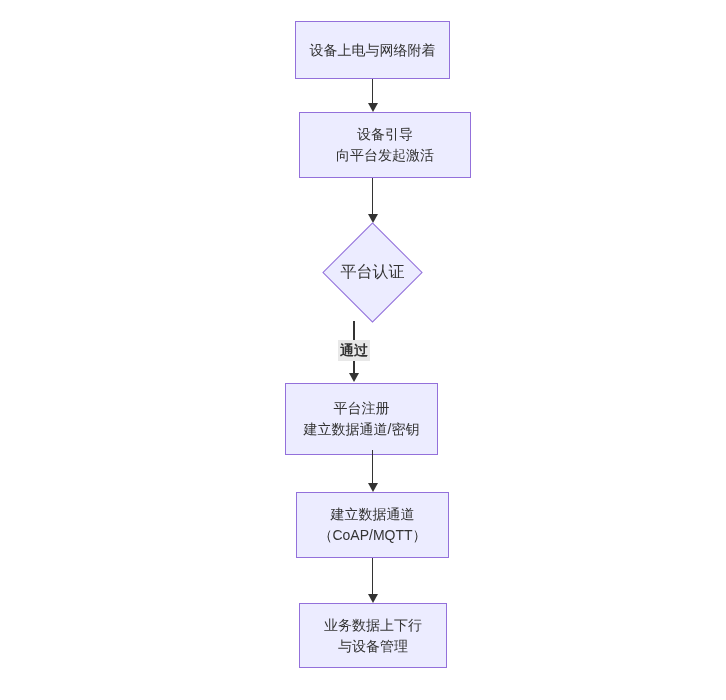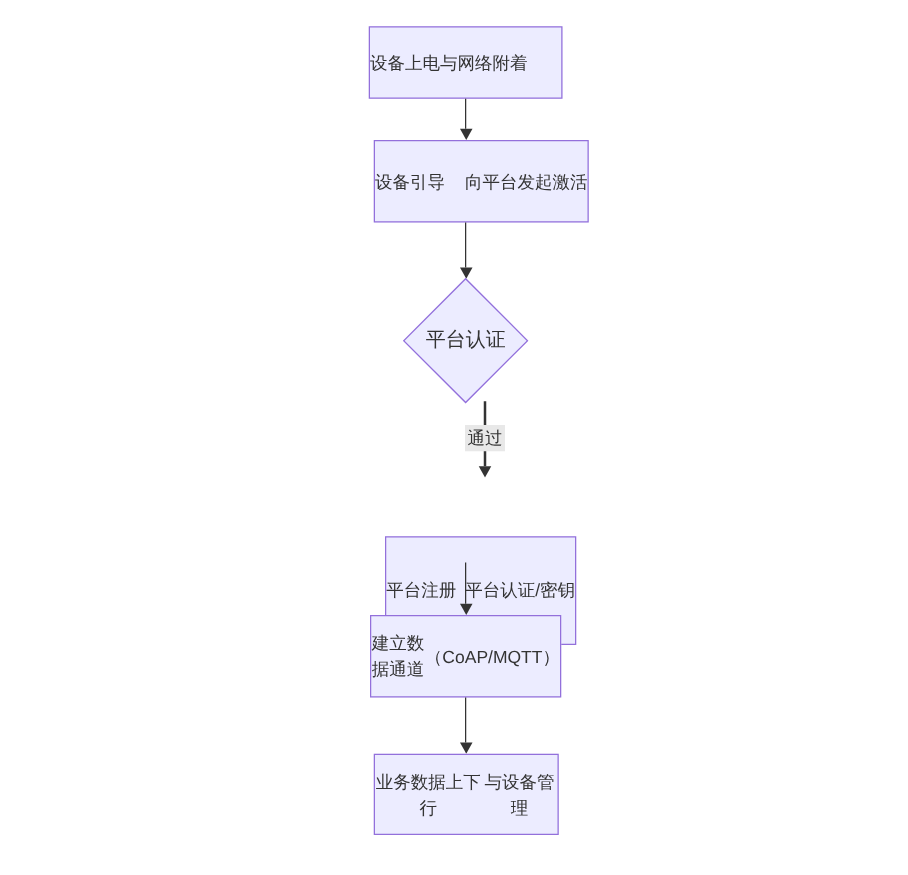--- a/index.html
+++ b/index.html
@@ -17,30 +17,30 @@
     overflow: hidden;
   }
 
   
   .node {
     position: absolute;
     box-sizing: border-box;
     background: var(--node-fill, #ECECFF);
     border: 1.5px solid var(--node-border, #9370DB);
     display: flex;
-    flex-direction: row;
-    justify-content: space-between;
+    flex-direction: column;
+    justify-content: center;
     align-items: center;
     text-align: center;
     font-size: 14px;
     line-height: 21px;
   }
   .n1 { left: 295px; top: 21px;  width: 155px; height: 58px; }
   .n2 { left: 299px; top: 112px; width: 172px; height: 66px; }
-  .n4 { left: 308px; top: 383px; width: 153px; height: 87px; margin-top: 46px; }
+  .n4 { left: 285px; top: 383px; width: 153px; height: 72px; }
   .n5 { left: 296px; top: 492px; width: 153px; height: 66px; }
   .n6 { left: 299px; top: 603px; width: 148px; height: 65px; }
 
   
   .diamond-wrap {
     position: absolute;
     left: 322px; top: 222px;
     width: 101px; height: 100px;
   }
   .diamond-shape {
@@ -76,21 +76,21 @@
   }
   .edge-arrowhead {
     width: 0; height: 0;
     flex: 0 0 auto;
     border-left: 5px solid transparent;
     border-right: 5px solid transparent;
     border-top: 9px solid var(--edge, #333333);
   }
   .e1 { left: 367.5px; top: 79px;  height: 33px; }
   .e2 { left: 367.5px; top: 178px; height: 45px; }
-  .e3 { left: 383px; top: 321px; height: 61px; }
+  .e3 { left: 349px; top: 321px; height: 61px; font-weight: bold; }
   .e4 { left: 367.5px; top: 450px; height: 42px; }
   .e5 { left: 367.5px; top: 558px; height: 45px; }
 
   .edge-label {
     position: absolute;
     left: 50%;
     top: 19px;
     transform: translateX(-50%);
     background: var(--edge-label-bg, #e8e8e8);
     padding: 0 2px;
@@ -130,21 +130,21 @@
   </div>
 
   <div class="edge e3">
     <div class="edge-line"></div>
     <div class="edge-arrowhead"></div>
     <div class="edge-label">通过</div>
   </div>
 
   <div class="node n4">
     <div class="node-line">平台注册</div>
-    <div class="node-line">平台认证/密钥</div>
+    <div class="node-line">建立数据通道/密钥</div>
   </div>
 
   <div class="edge e4">
     <div class="edge-line"></div>
     <div class="edge-arrowhead"></div>
   </div>
 
   <div class="node n5">
     <div class="node-line">建立数据通道</div>
     <div class="node-line">（CoAP/MQTT）</div>

